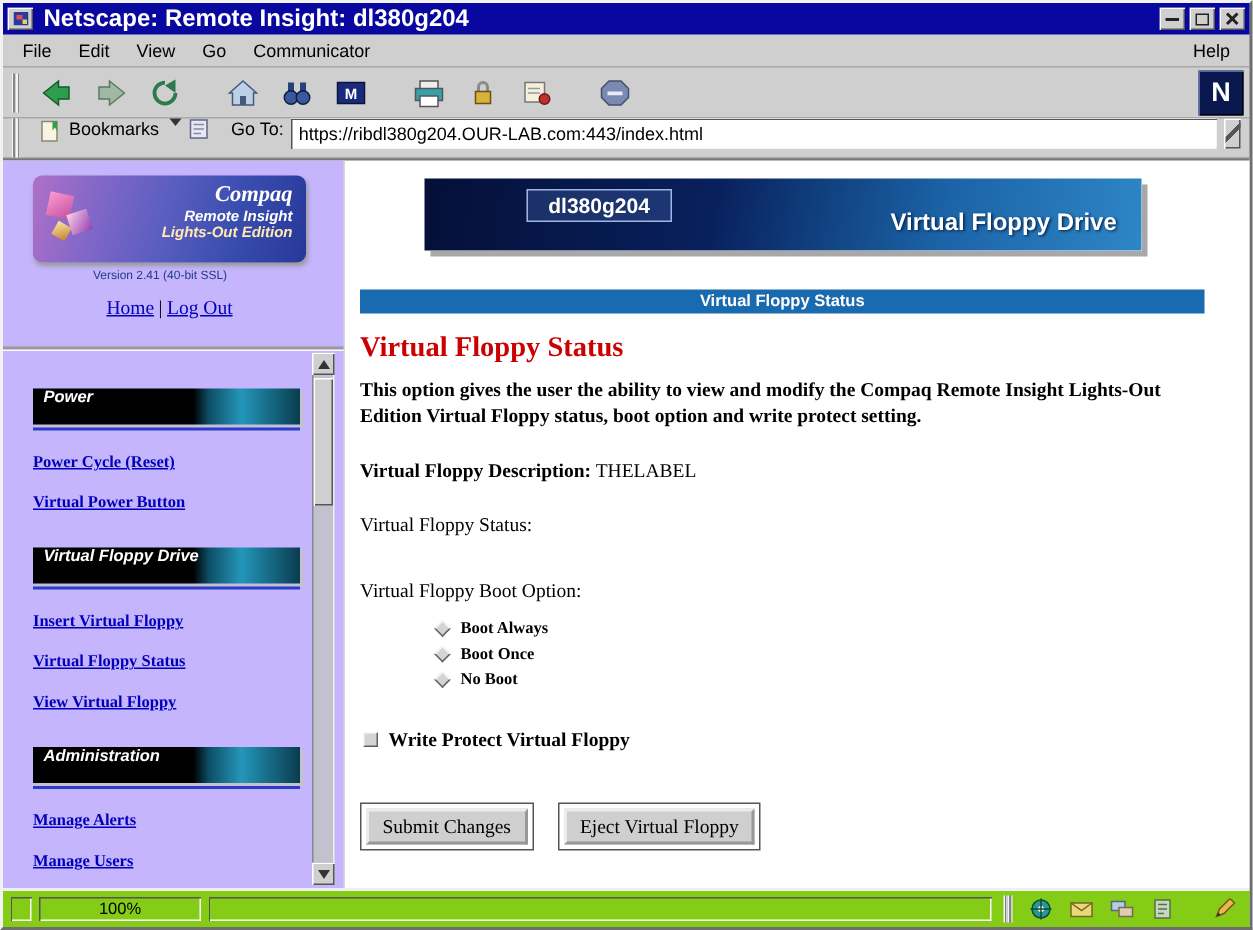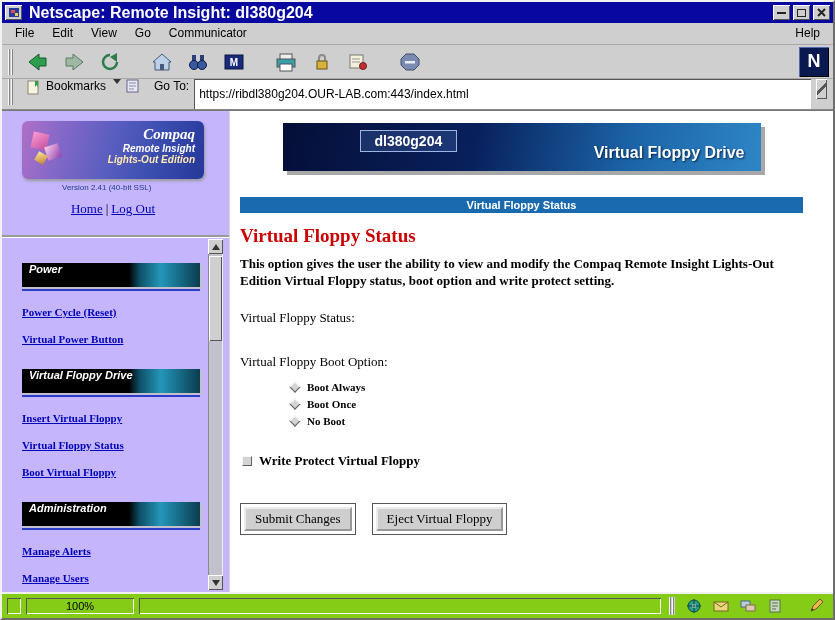--- a/index.html
+++ b/index.html
@@ -18,21 +18,21 @@
     box-shadow:inset 1px 1px 0 #fff, inset -1px -1px 0 #555;
     display:flex; align-items:center; justify-content:center; }
   .title-text { color:#fff; font-size:16px; font-weight:bold; flex:1; padding-left:4px; }
   .win-btn { width:17px; height:15px; background:#cfcfcf; flex:0 0 17px;
     box-shadow:inset 1px 1px 0 #fff, inset -1px -1px 0 #555;
     display:flex; align-items:center; justify-content:center; }
   .glyph-min { width:9px; height:2px; background:#222; }
   .glyph-max { width:9px; height:8px; border:1px solid #222; }
 
   
-  .menubar { flex:0 0 22px; display:flex; align-items:flex-start; font-size:12px;
+  .menubar { flex:0 0 22px; display:flex; align-items:center; font-size:12px;
     color:#000; padding:0 4px; border-bottom:1px solid #a8a8a8; }
   .menu-item { padding:3px 9px; }
   .menu-help { margin-left:auto; padding:3px 9px; }
 
   
   .toolbar { flex:0 0 34px; display:flex; align-items:center; padding:0 4px;
     border-bottom:1px solid #a8a8a8; }
   .grip { width:6px; height:26px; margin:0 6px 0 2px;
     background:repeating-linear-gradient(90deg,#f6f6f6 0 1px,#858585 1px 2px,#cfcfcf 2px 3px); }
   .tool-btn { width:36px; height:30px; display:flex; align-items:center; justify-content:center; }
@@ -41,21 +41,21 @@
     display:flex; align-items:center; justify-content:center; font-weight:bold; font-size:18px;
     box-shadow:inset 1px 1px 0 #5566aa, inset -1px -1px 0 #000; }
 
   
   .locationbar { flex:0 0 26px; display:flex; padding:0 6px 0 4px;
     border-bottom:1px solid #888; gap:5px; }
   .bm-label { font-size:12px; }
   .bm-arrow { width:0; height:0; border-left:4px solid transparent;
     border-right:4px solid transparent; border-top:5px solid #333; margin-left:2px; }
   .goto-label { font-size:12px; margin-left:10px; }
-  .url-input { flex:1; height:30px; border:0; background:#fff; color:#000;
+  .url-input { flex:1; height:20px; border:0; background:#fff; color:#000;
     box-shadow:inset 1px 1px 0 #555, inset -1px -1px 0 #fff;
     font:12px "Liberation Sans", sans-serif; padding:0 5px; }
   .url-drag { width:11px; height:20px; background:#cfcfcf;
     box-shadow:inset 1px 1px 0 #fff, inset -1px -1px 0 #555;
     background-image:linear-gradient(135deg, transparent 44%, #555 44%, #555 56%, transparent 56%); }
 
   
   .viewport { flex:1; display:flex; background:#fff; overflow:hidden; border-top:1px solid #777; }
 
   .sidebar { flex:0 0 228px; width:228px; display:flex; flex-direction:column;
@@ -103,21 +103,21 @@
     border-top:6px solid #333; }
   .sb-thumb { position:absolute; left:1px; top:17px; width:13px; height:85px; background:#cfcfcf;
     box-shadow:inset 1px 1px 0 #fff, inset -1px -1px 0 #555; }
 
   
   .main { flex:1; padding:12px 30px 0 10px; font-family:"Liberation Serif", serif;
     color:#000; overflow:hidden; }
   .banner { width:478px; height:48px; margin:0 auto; position:relative;
     background:linear-gradient(100deg,#050f38 0%,#08205c 40%,#1b63a6 72%,#2e86c6 100%);
     box-shadow:4px 4px 0 #a8a8a8; }
-  .banner-host { position:absolute; left:77px; top:7px; padding:2px 14px;
+  .banner-host { position:absolute; left:68px; top:7px; padding:2px 14px;
     border:1px solid #9fb6e4; color:#fff; background:rgba(70,100,170,.35);
     font:bold 14px "Liberation Sans", sans-serif; }
   .banner-title { position:absolute; right:16px; bottom:9px; color:#fff;
     font:bold 16px "Liberation Sans", sans-serif; text-shadow:1px 1px 2px #03224a; }
   .subbar { margin-top:26px; height:16px; background:#1a6ab0; color:#fff; text-align:center;
     font:bold 11px "Liberation Sans", sans-serif; line-height:16px; }
   .page-heading { color:#cc0000; font:bold 19px "Liberation Serif", serif; margin:12px 0 0 0; }
   .intro { font:bold 13px "Liberation Serif", serif; max-width:555px; line-height:1.3; margin-top:9px; }
   .field-line { margin-top:20px; font-size:13px; }
   .b { font-weight:bold; }
@@ -303,21 +303,21 @@
           <div class="section-underline"></div>
           <a href="#" class="side-link">Power Cycle (Reset)</a>
           <a href="#" class="side-link">Virtual Power Button</a>
         </div>
 
         <div class="section">
           <div class="section-bar">Virtual Floppy Drive</div>
           <div class="section-underline"></div>
           <a href="#" class="side-link">Insert Virtual Floppy</a>
           <a href="#" class="side-link">Virtual Floppy Status</a>
-          <a href="#" class="side-link">Boot Virtual Floppy</a>
+          <a href="#" class="side-link">View Virtual Floppy</a>
         </div>
 
         <div class="section">
           <div class="section-bar">Administration</div>
           <div class="section-underline"></div>
           <a href="#" class="side-link">Manage Alerts</a>
           <a href="#" class="side-link">Manage Users</a>
           <a href="#" class="side-link">Network Settings</a>
         </div>
 
@@ -338,20 +338,24 @@
         <div class="banner-host">dl380g204</div>
         <div class="banner-title">Virtual Floppy Drive</div>
       </div>
 
       <div class="subbar">Virtual Floppy Status</div>
 
       <div class="page-heading">Virtual Floppy Status</div>
 
       <div class="intro">This option gives the user the ability to view and modify the Compaq Remote Insight Lights-Out Edition Virtual Floppy status, boot option and write protect setting.</div>
 
+      <div class="field-line">
+        <span class="b">Virtual Floppy Description:</span>
+        <span>THELABEL</span>
+      </div>
 
       <div class="field-line">
         <span>Virtual Floppy Status:</span>
       </div>
 
       <div class="status-indent">
       </div>
 
       <div class="boot-label">Virtual Floppy Boot Option:</div>
 

